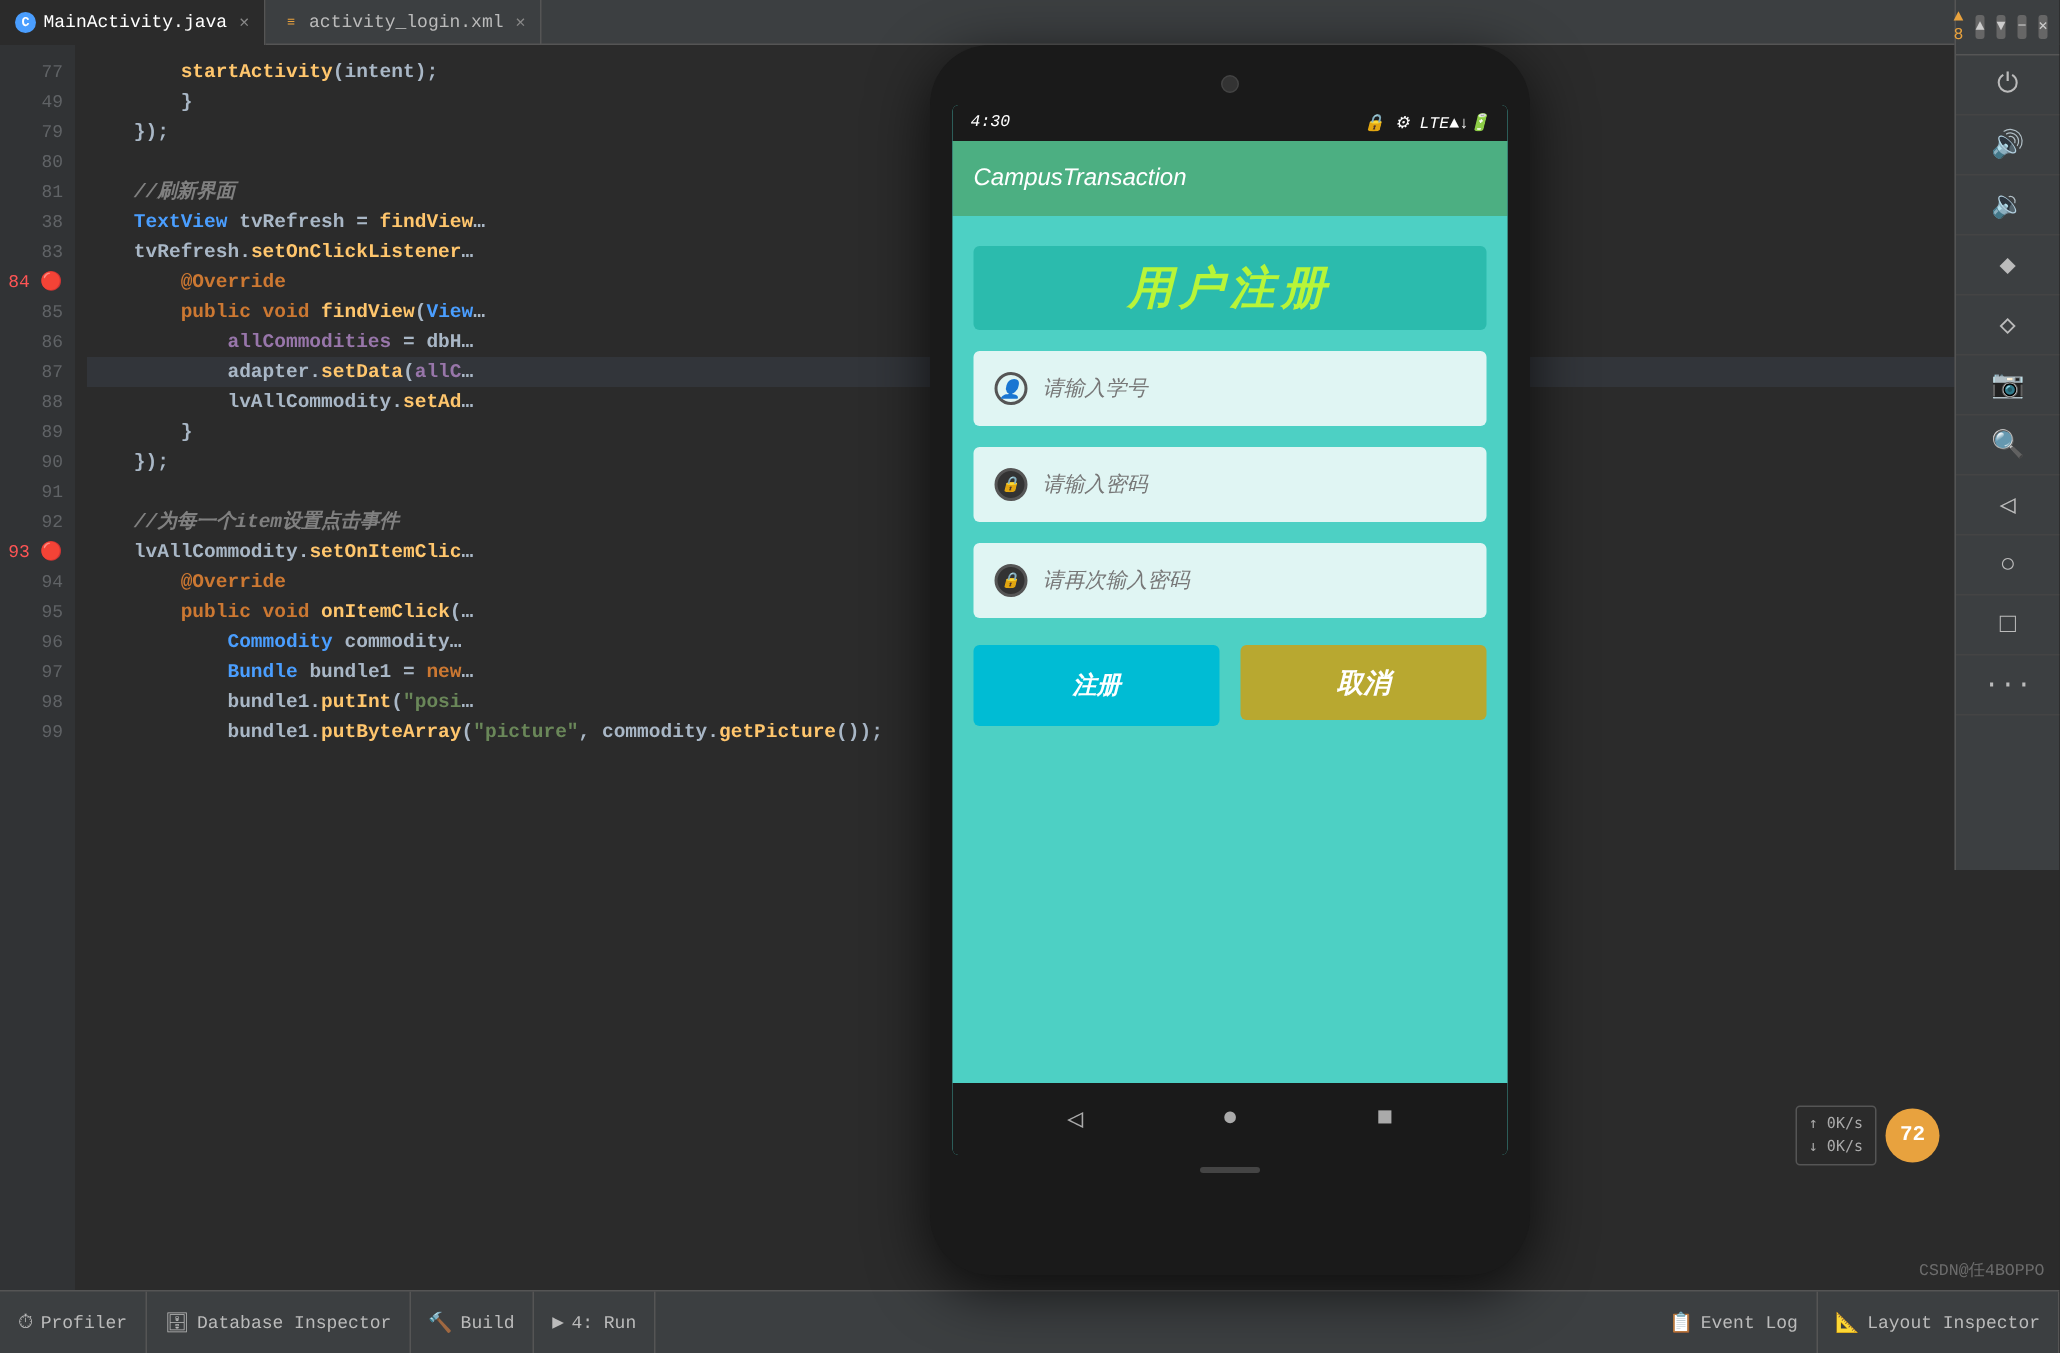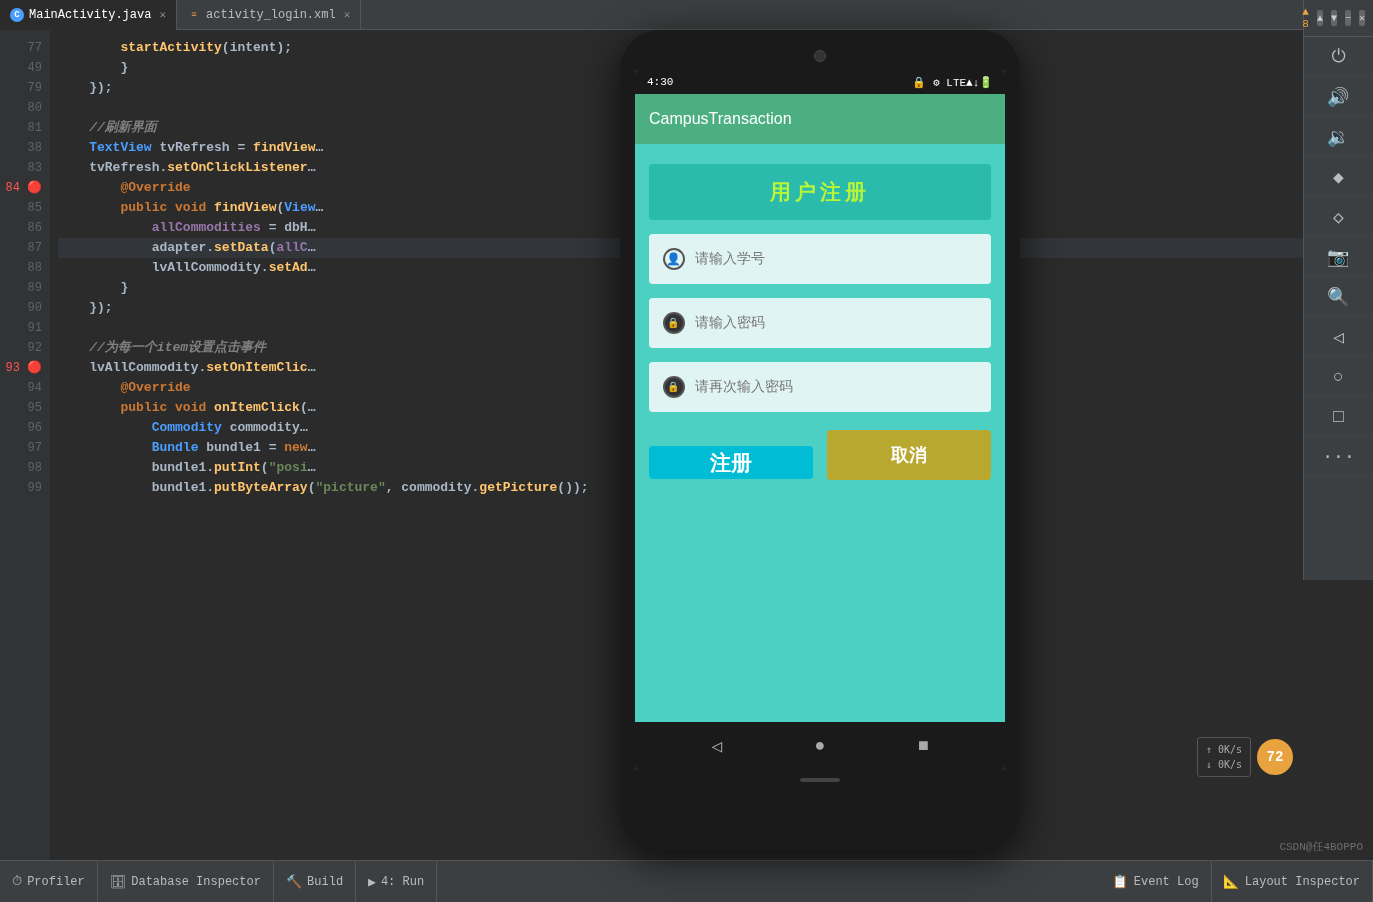--- a/index.html
+++ b/index.html
@@ -220,20 +220,21 @@
       border: 1px solid #444;
     }
     .phone-screen {
       background: #4dd0c4;
       width: 100%;
       height: 700px;
       border-radius: 4px;
       overflow: hidden;
       display: flex;
       flex-direction: column;
+      font-style: italic;
     }
     .phone-status-bar {
       background: #1a1a1a;
       height: 24px;
       display: flex;
       align-items: center;
       justify-content: space-between;
       padding: 0 12px;
       color: white;
       font-size: 11px;
@@ -262,21 +263,21 @@
     .register-banner {
       background: #2bbbad;
       border-radius: 4px;
       height: 56px;
       display: flex;
       align-items: center;
       justify-content: center;
     }
     .register-title {
       color: #b8f538;
-      font-size: 21px;
+      font-size: 30px;
       font-family: sans-serif;
       font-weight: bold;
       letter-spacing: 4px;
     }
     .input-field {
       background: #e0f5f3;
       border-radius: 4px;
       height: 50px;
       display: flex;
       align-items: center;
@@ -299,32 +300,31 @@
       font-size: 14px;
       font-family: sans-serif;
     }
     .action-buttons {
       display: flex;
       gap: 14px;
       margin-top: 4px;
     }
     .btn-register {
       flex: 1;
-      height: 33px;
+      height: 54px;
       background: #00bcd4;
       border-radius: 4px;
       display: flex;
       align-items: center;
       justify-content: center;
       color: white;
-      font-size: 21px;
+      font-size: 16px;
       font-family: sans-serif;
       font-weight: bold;
       cursor: pointer;
-      margin-top: 16px;
     }
     .btn-cancel {
       flex: 1;
       height: 50px;
       background: #b8a830;
       border-radius: 4px;
       display: flex;
       align-items: center;
       justify-content: center;
       color: white;

